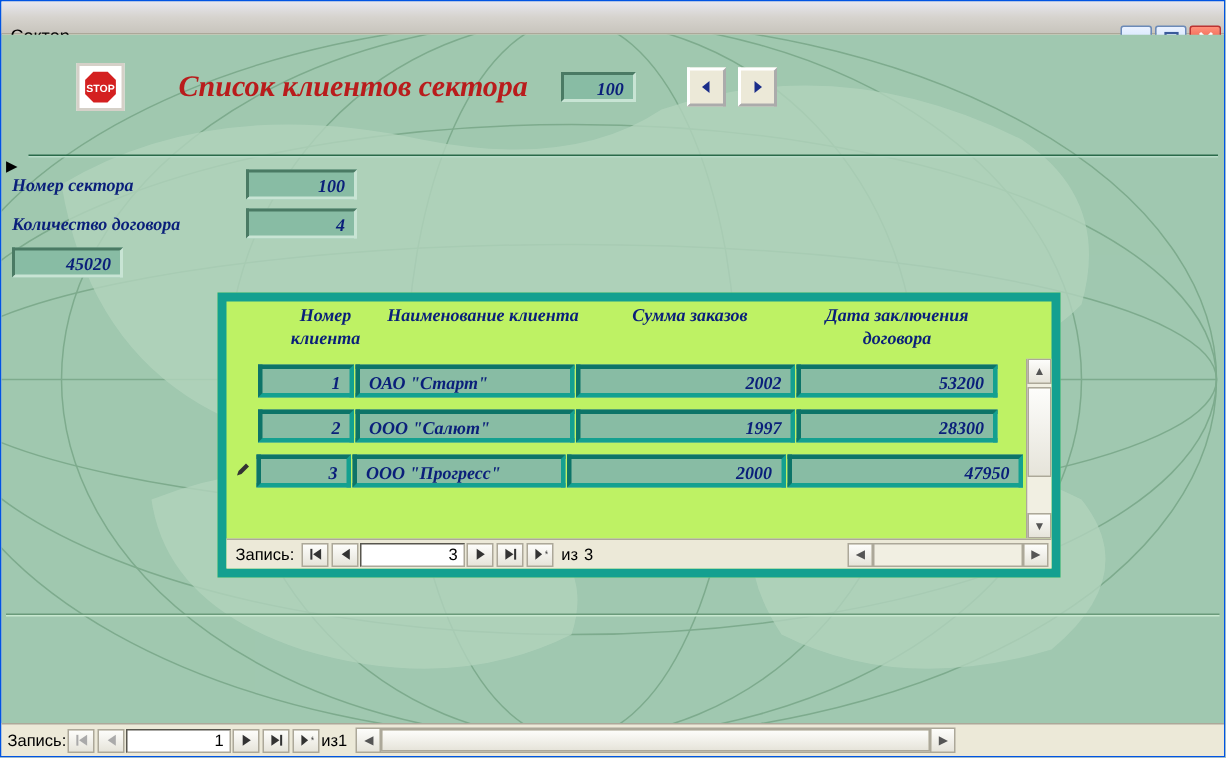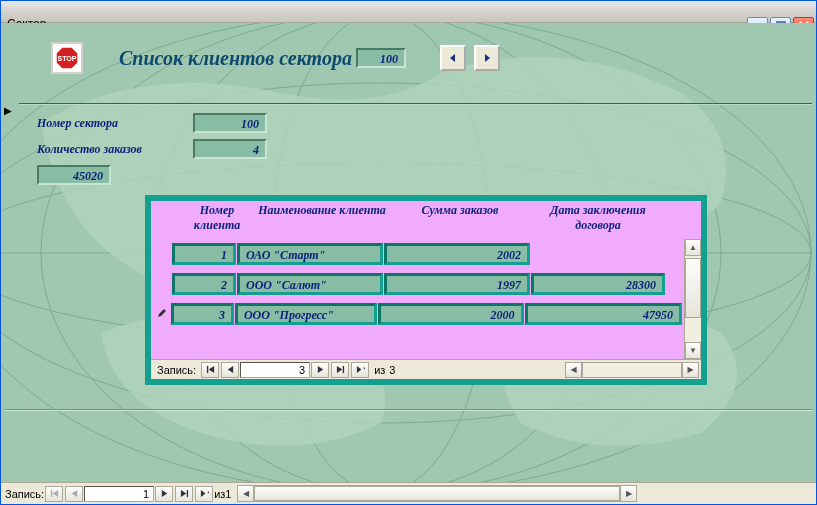--- a/index.html
+++ b/index.html
@@ -91,22 +91,22 @@
     align-items: center;
     justify-content: center;
     margin-right: 36px;
   }
   .stop-icon svg { width: 26px; height: 26px; }
   .heading {
     font-family: "Times New Roman", serif;
     font-style: italic;
     font-weight: bold;
     font-size: 20px;
-    color: #0c4a6e;
-    margin-right: 4px;
+    color: #b91c1c;
+    margin-right: 22px;
   }
   .inset-field {
     background: #88bca4;
     border-top: 2px solid #4a7a64;
     border-left: 2px solid #4a7a64;
     border-right: 2px solid #c8e4d4;
     border-bottom: 2px solid #c8e4d4;
     color: #0a1f7a;
     font-weight: bold;
     padding: 2px 6px;
@@ -135,21 +135,21 @@
     left: 3px;
     top: 82px;
     width: 10px;
     font-size: 10px;
     color: #000;
     z-index: 5;
   }
   .fields-area {
     position: absolute;
     top: 90px;
-    left: 36px;
+    left: 7px;
     z-index: 5;
   }
   .field-row {
     display: flex;
     align-items: center;
     margin-bottom: 6px;
   }
   .field-label {
     width: 156px;
     color: #0a1f7a;
@@ -168,21 +168,21 @@
     border-bottom: 1px solid #b8dcc8;
     z-index: 4;
   }
   .subform {
     position: absolute;
     top: 172px;
     left: 144px;
     width: 562px;
     height: 190px;
     border: 6px solid #14a090;
-    background: #f0abfc;
+    background: #bef264;
     z-index: 6;
     display: flex;
     flex-direction: column;
   }
   .sub-header {
     display: flex;
     padding: 2px 4px 6px 34px;
     font-family: "Times New Roman", serif;
     font-style: italic;
     font-weight: bold;
@@ -378,21 +378,21 @@
 
     <div class="sep-line"></div>
     <div class="record-marker">▶</div>
 
     <div class="fields-area">
       <div class="field-row">
         <div class="field-label">Номер сектора</div>
         <div class="inset-field" style="width:74px;">100</div>
       </div>
       <div class="field-row">
-        <div class="field-label">Количество заказов</div>
+        <div class="field-label">Количество договора</div>
         <div class="inset-field" style="width:74px;">4</div>
       </div>
       <div class="field-row">
         <div class="inset-field" style="width:74px;">45020</div>
       </div>
     </div>
 
     <div class="subform">
       <div class="sub-header">
         <div style="width:64px;">Номер клиента</div>
@@ -400,20 +400,21 @@
         <div style="width:130px;">Сумма заказов</div>
         <div style="width:146px;">Дата заключения договора</div>
       </div>
       <div class="sub-body">
         <div style="position:absolute;inset:0 17px 0 0;">
           <div class="sub-row">
             <div class="row-marker"></div>
             <div class="cell" style="width:64px;">1</div>
             <div class="cell left" style="width:146px;">ОАО "Старт"</div>
             <div class="cell" style="width:146px;">2002</div>
+            <div class="cell" style="width:134px;">53200</div>
           </div>
           <div class="sub-row">
             <div class="row-marker"></div>
             <div class="cell" style="width:64px;">2</div>
             <div class="cell left" style="width:146px;">ООО "Салют"</div>
             <div class="cell" style="width:146px;">1997</div>
             <div class="cell" style="width:134px;">28300</div>
           </div>
           <div class="sub-row">
             <div class="row-marker">

